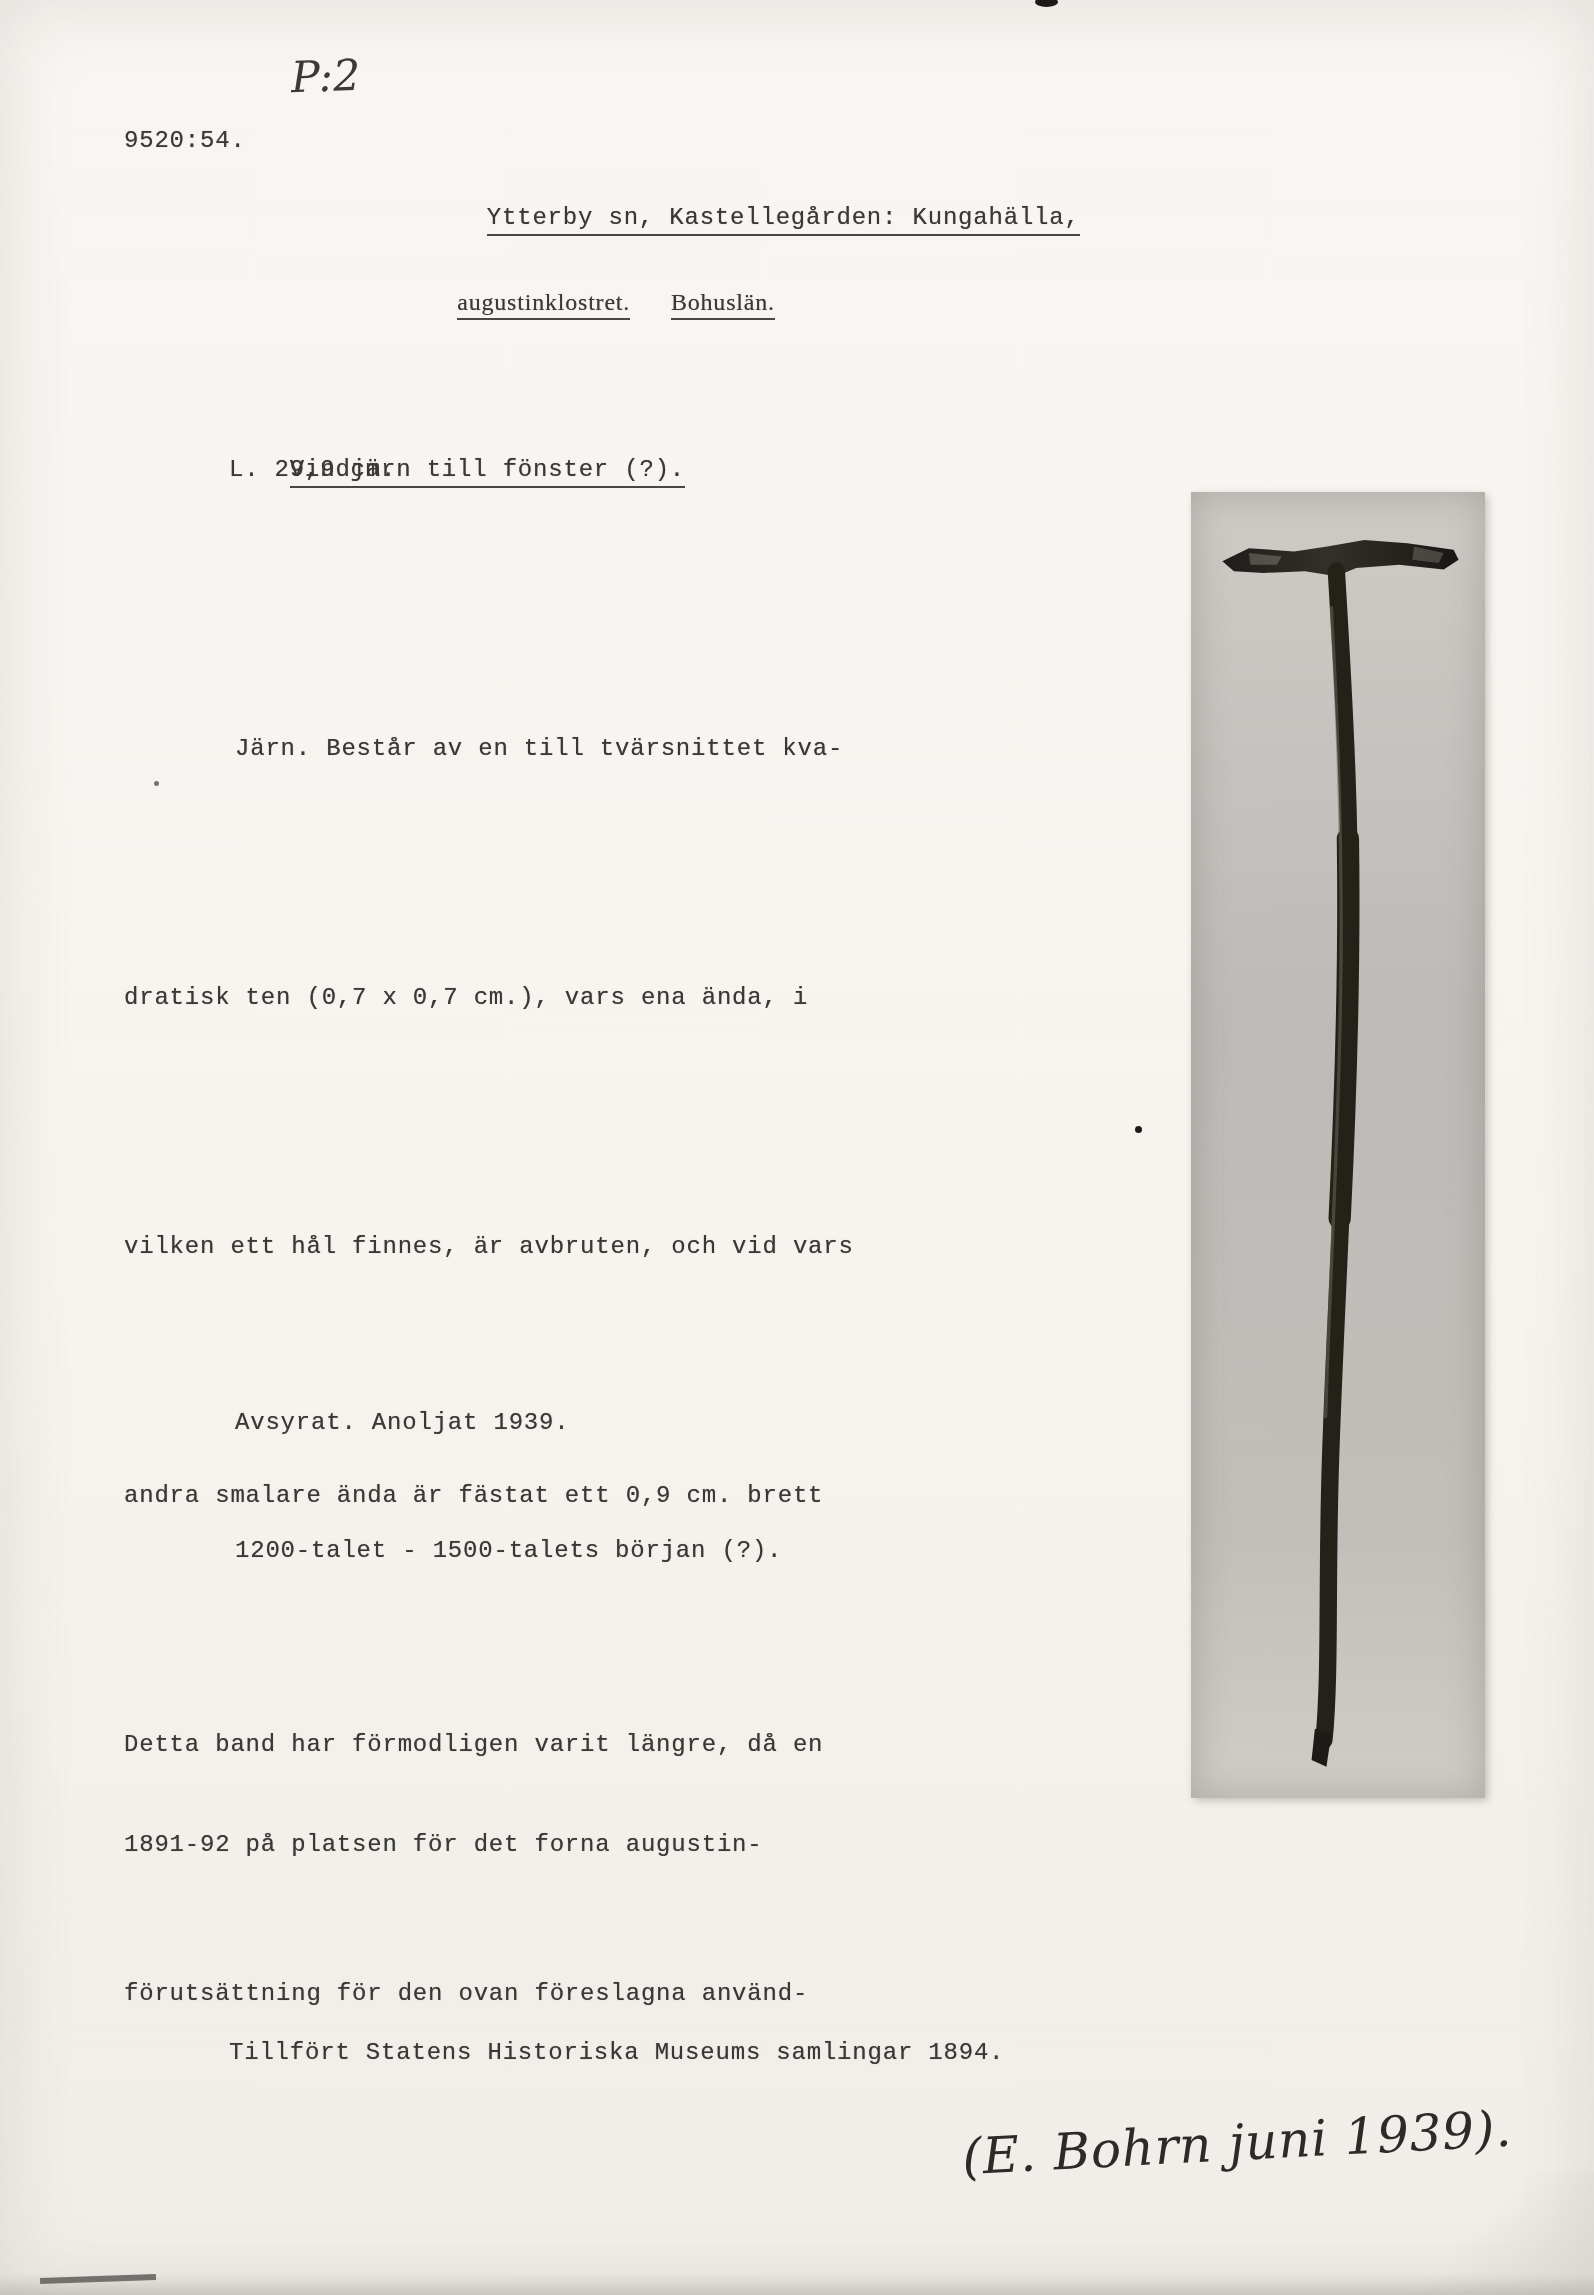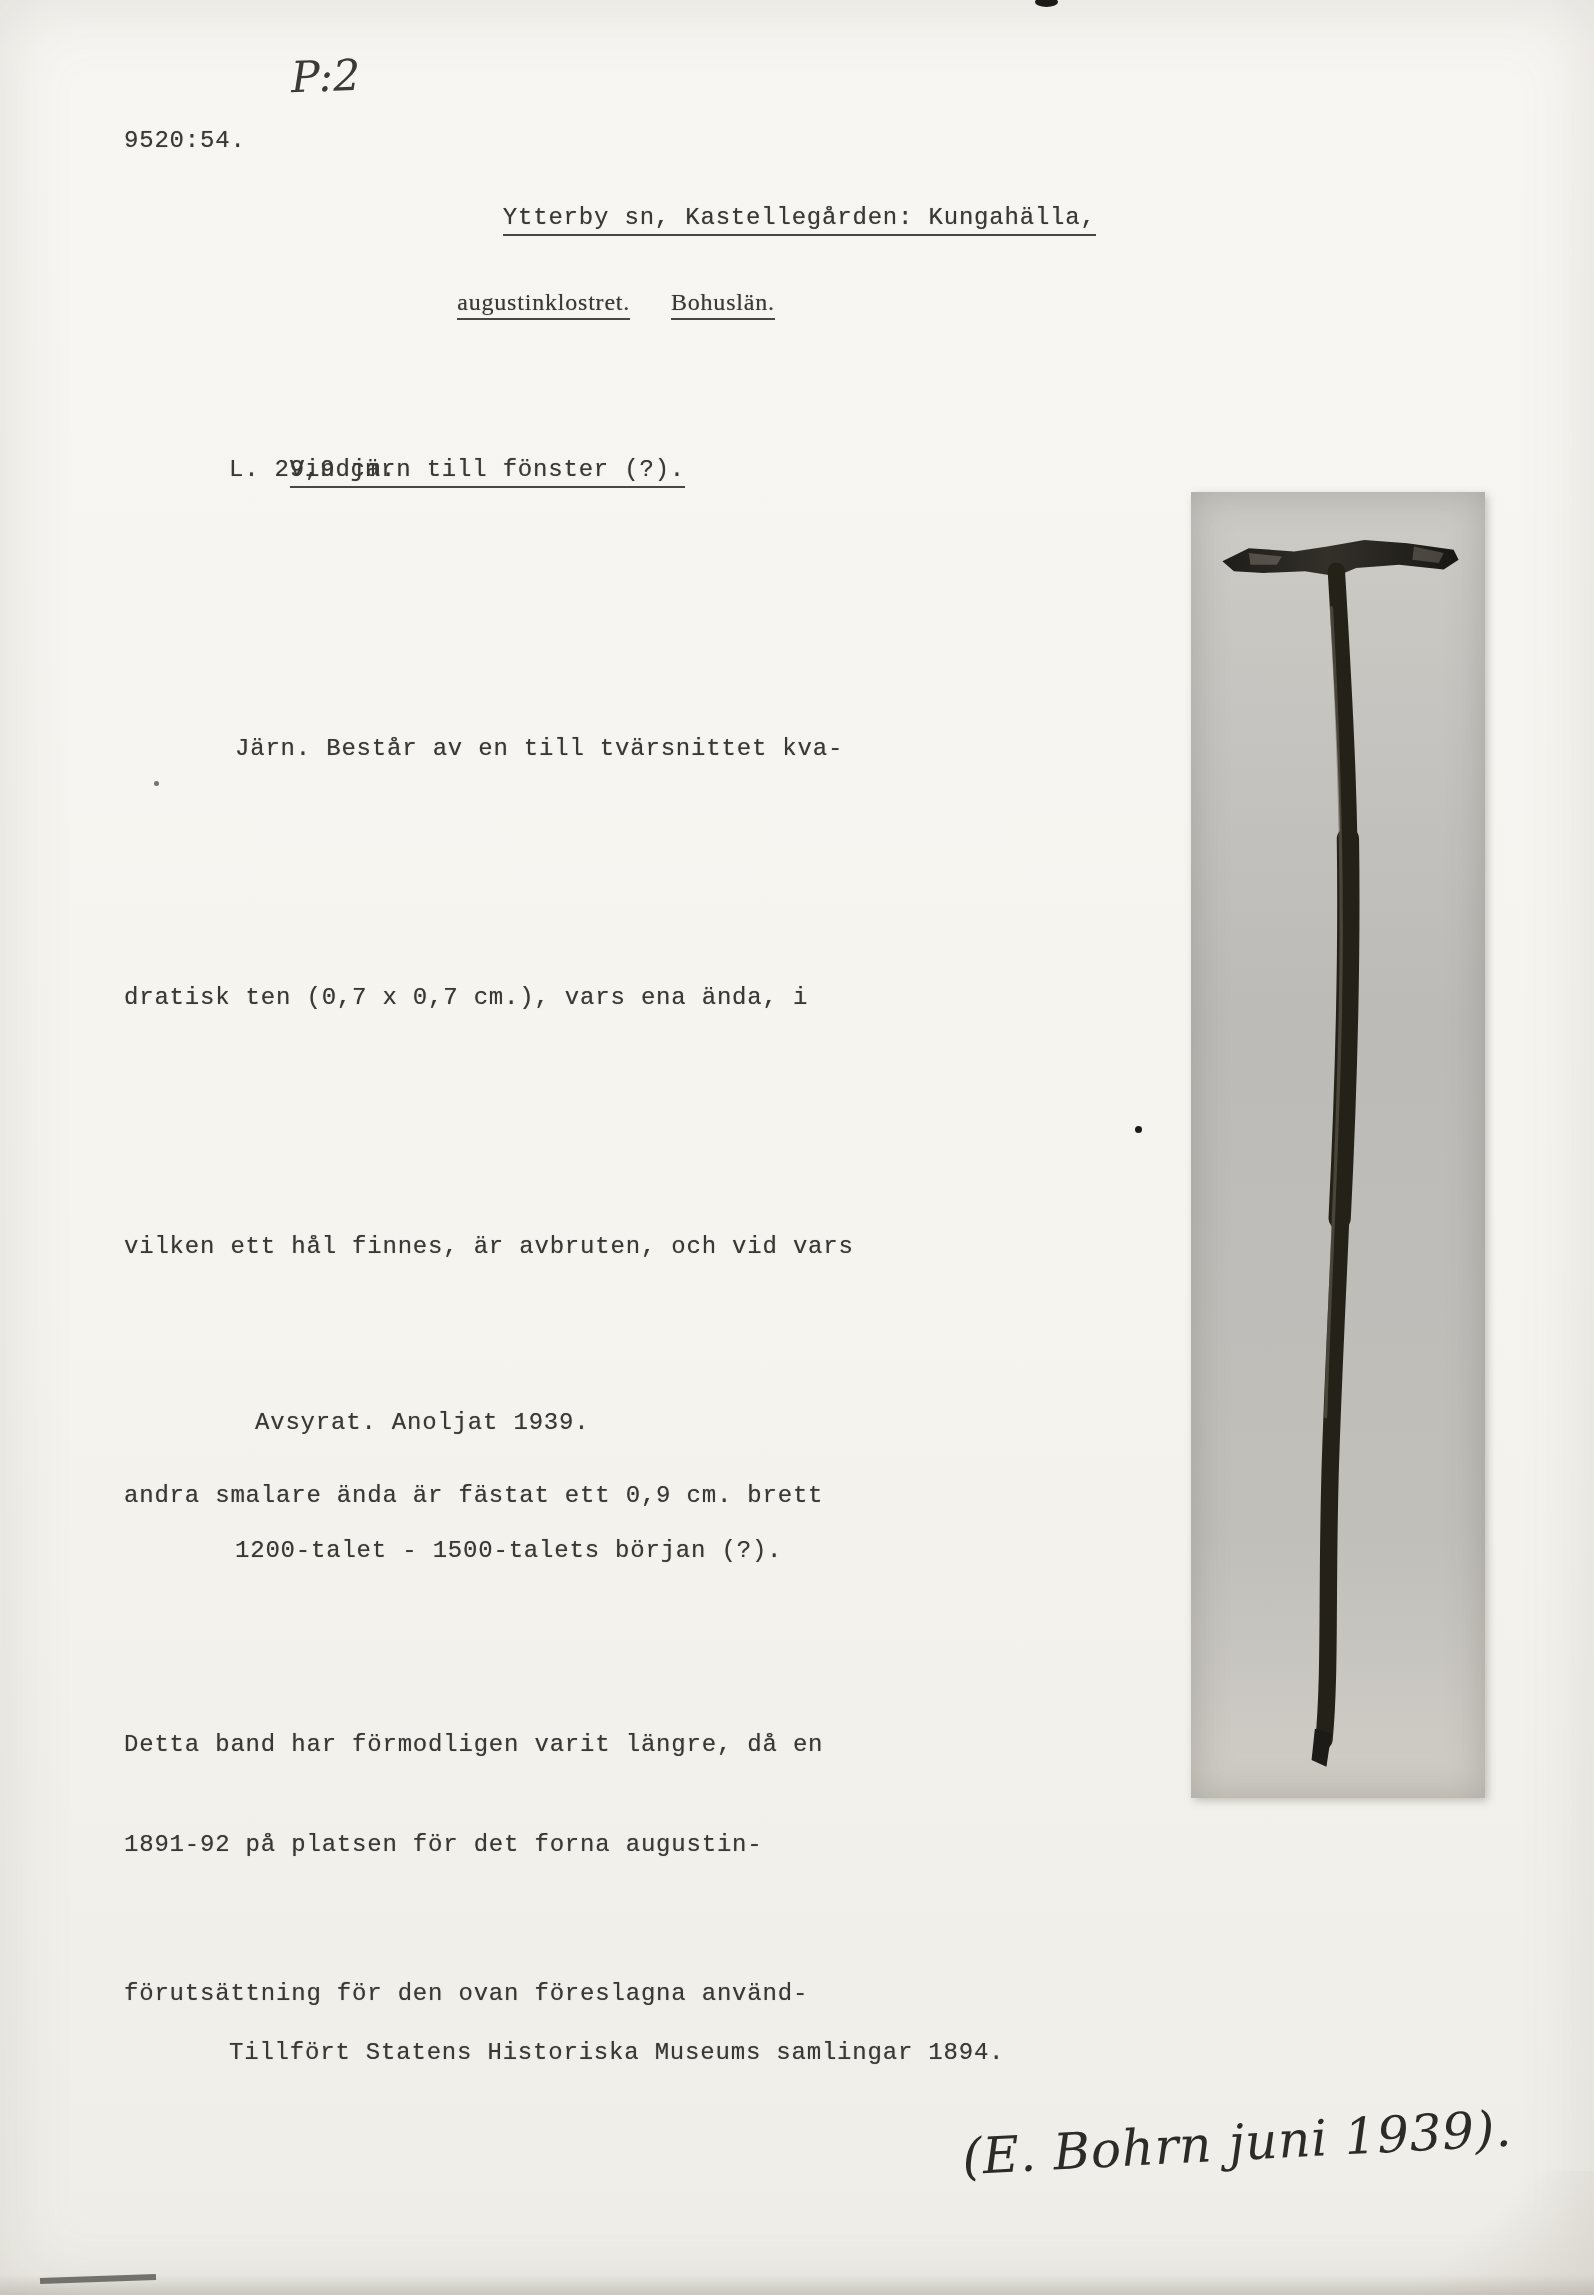--- a/index.html
+++ b/index.html
@@ -48,21 +48,21 @@
 </style>
 </head>
 <body>
 
 <div class="scan">
 
   <div class="hand pencil" style="left:291px;top:51px;font-size:43px;transform:rotate(-2deg);">P:2</div>
 
   <div class="tw" style="left:124px;top:99px;">9520:54.</div>
 
-  <div class="tw" style="left:442px;top:93px;font-family:Liberation Mono, monospace;">
+  <div class="tw" style="left:426px;top:93px;font-family:Liberation Mono, monospace;">
     <span class="u">Ytterby sn, Kastellegården: Kungahälla,</span>
   </div>
   <div class="tw" style="left:430px;top:178px;font-family:Liberation Serif, serif;">
     <span class="u">augustinklostret.</span><span style="border:none;">      </span><span class="u">Bohuslän.</span>
   </div>
 
   <div class="tw" style="left:229px;top:345px;">
     <span class="u">Vindjärn till fönster (?).</span>
   </div>
 
@@ -73,21 +73,21 @@
     <div>dratisk ten (0,7 x 0,7 cm.), vars ena ända, i</div>
     <div>vilken ett hål finnes, är avbruten, och vid vars</div>
     <div>andra smalare ända är fästat ett 0,9 cm. brett</div>
     <div>Detta band har förmodligen varit längre, då en</div>
     <div>förutsättning för den ovan föreslagna använd-</div>
     
     
     
   </div>
 
-  <div class="tw" style="left:235px;top:1381px;margin-left:20px;">Avsyrat. Anoljat 1939.</div>
+  <div class="tw" style="left:235px;top:1381px;">Avsyrat. Anoljat 1939.</div>
 
   <div class="tw" style="left:235px;top:1509px;">1200-talet - 1500-talets början (?).</div>
 
   <div class="tw block" style="left:124px;top:1637px;">
     <div>1891-92 på platsen för det forna augustin-</div>
     
     
   </div>
 
   <div class="tw" style="left:229px;top:2011px;">Tillfört Statens Historiska Museums samlingar 1894.</div>

